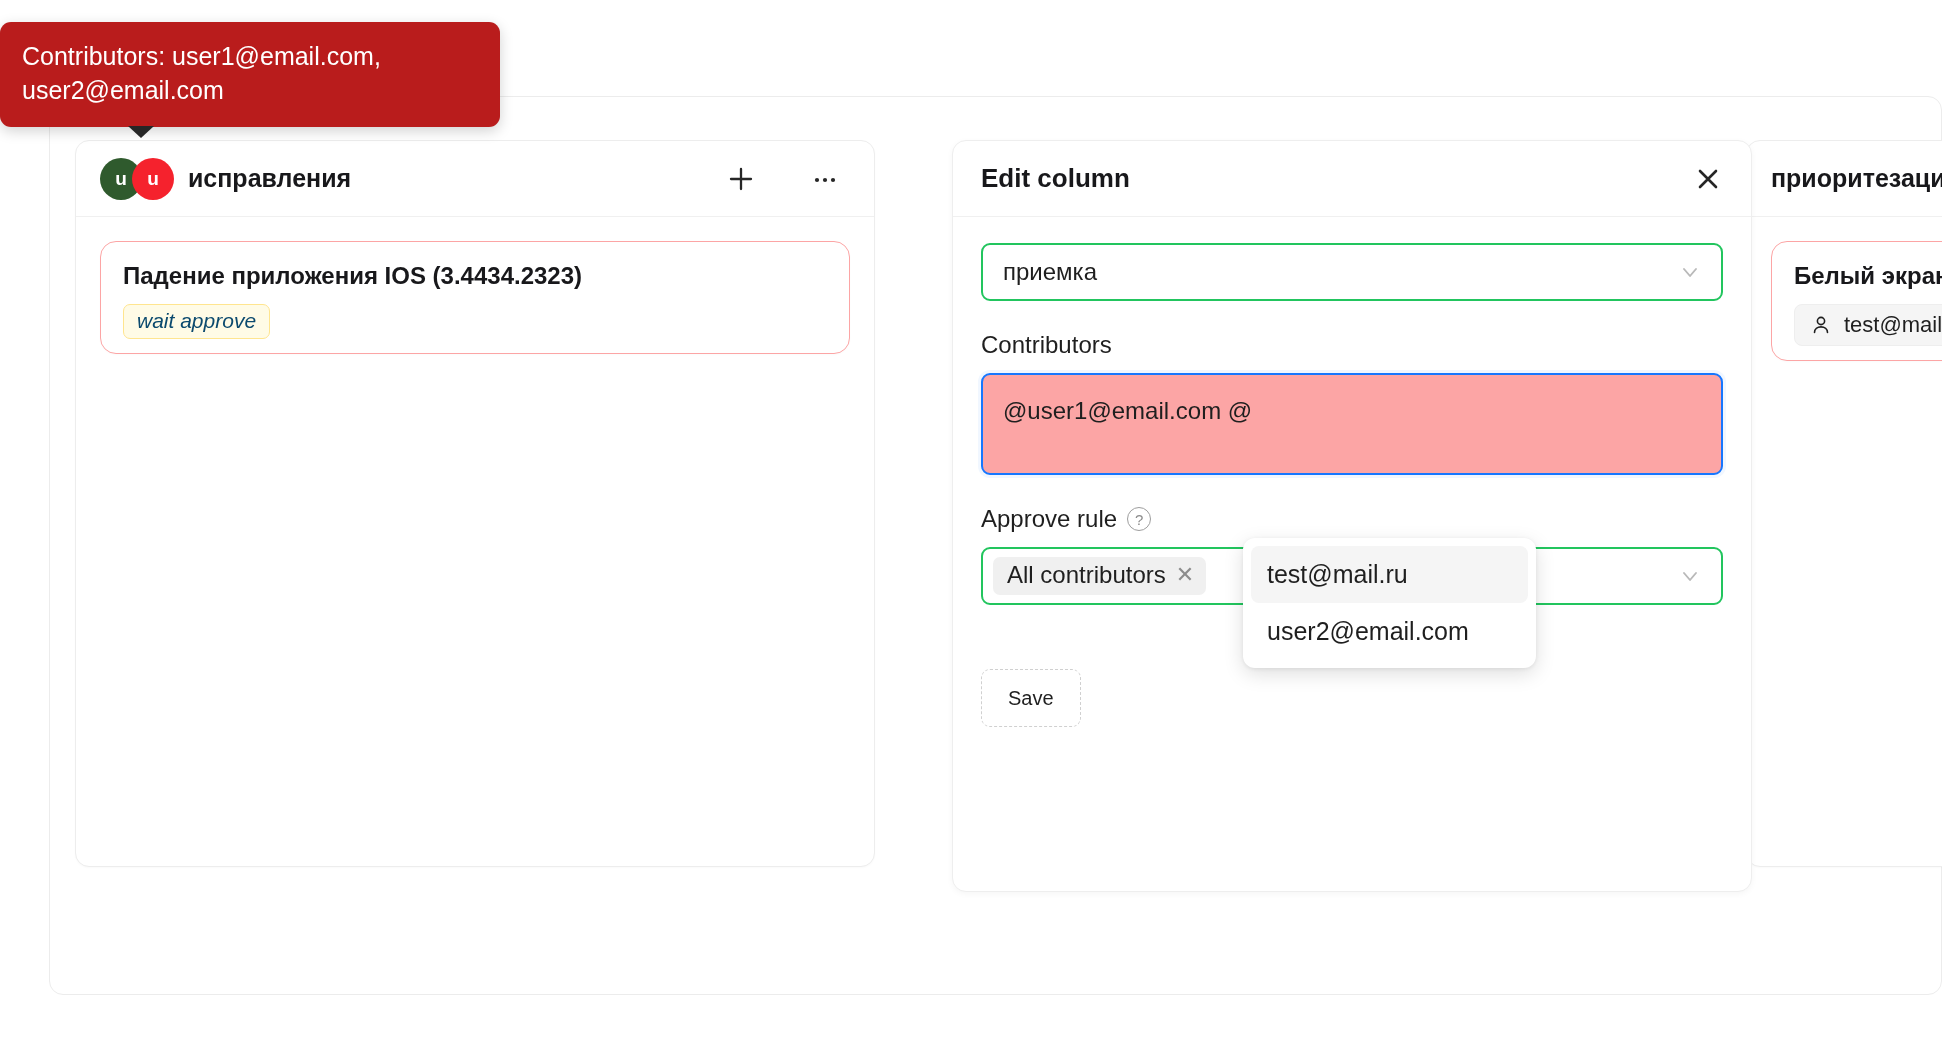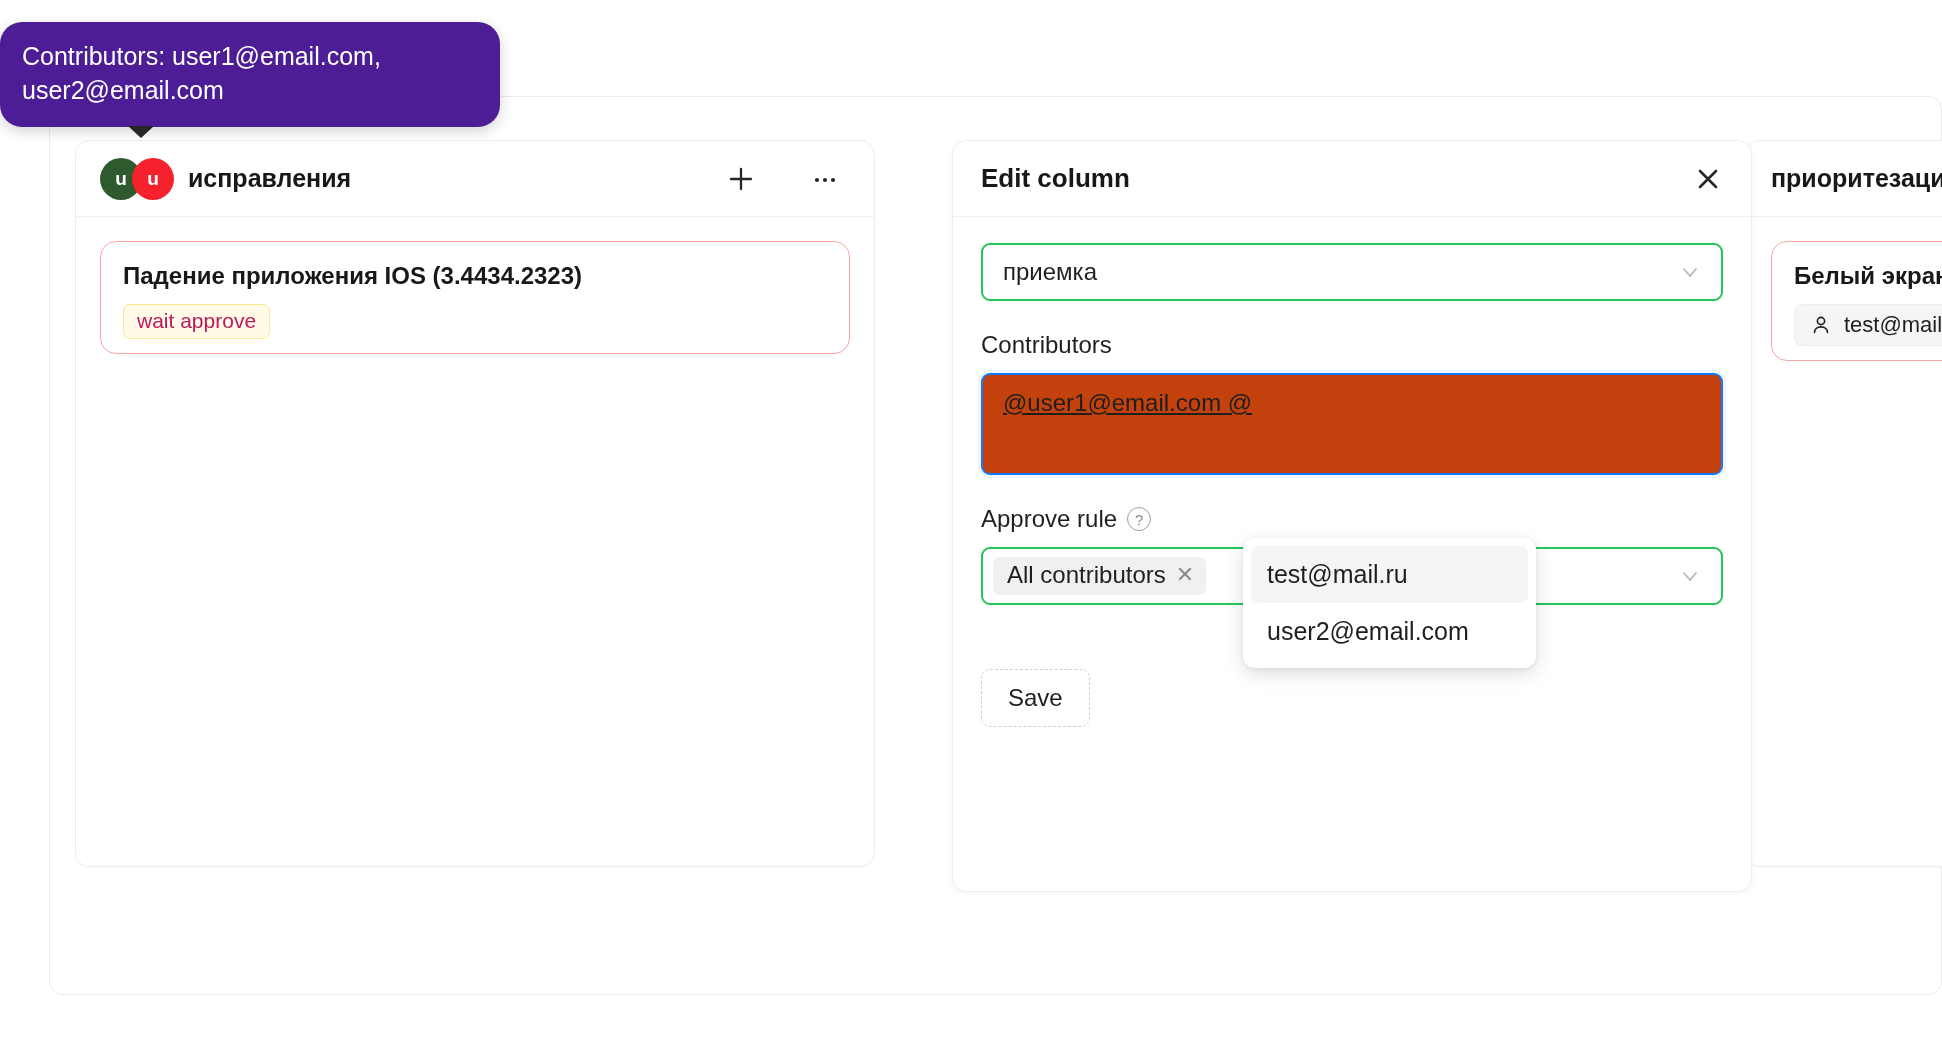--- a/index.html
+++ b/index.html
@@ -131,25 +131,26 @@
     font-size: 24px;
     font-weight: bold;
     color: #18181b;
     margin-bottom: 14px;
     white-space: nowrap;
   }
   .badge-wait {
     display: inline-block;
     background: #fffbe6;
     border: 1px solid #ffe58f;
-    color: #be185d;
+    color: #0c4a6e;
     font-size: 21px;
     border-radius: 7px;
     padding: 5px 13px 7px 13px;
     line-height: 1;
+    font-style: italic;
   }
   .person-tag {
     display: inline-flex;
     align-items: center;
     gap: 11px;
     background: #f5f5f5;
     border: 1px solid #eeeeee;
     border-radius: 8px;
     padding: 7px 14px;
     font-size: 22px;
@@ -225,28 +226,27 @@
   .select-box .chevron {
     margin-left: auto;
     color: #b9b9b9;
     flex: none;
   }
   .field-block { margin-bottom: 30px; }
   .textarea-box {
     height: 102px;
     border: 2px solid #1677ff;
     border-radius: 9px;
-    background: #c2410c;
-    padding: 14px 20px;
+    background: #fca5a5;
+    padding: 22px 20px;
     box-sizing: border-box;
     font-size: 24px;
     color: #1f1f1f;
     cursor: text;
     box-shadow: 0 0 0 3px rgba(22,119,255,0.06);
-    text-decoration: underline;
   }
   .tag-chip {
     display: inline-flex;
     align-items: center;
     gap: 10px;
     background: #f0f0f0;
     border-radius: 7px;
     padding: 6px 12px 8px 14px;
     font-size: 24px;
     color: #1f1f1f;
@@ -260,21 +260,21 @@
   .save-btn {
     margin-top: 34px;
     display: inline-flex;
     align-items: center;
     justify-content: center;
     height: 58px;
     padding: 0 26px;
     border: 1px dashed #d0d0d0;
     border-radius: 9px;
     background: #ffffff;
-    font-size: 24px;
+    font-size: 20px;
     color: #1f1f1f;
     font-family: "Liberation Sans", sans-serif;
     cursor: pointer;
   }
 
   
   #contributor-suggestions {
     position: absolute;
     left: 1243px;
     top: 538px;
@@ -295,23 +295,23 @@
     white-space: nowrap;
   }
   .suggestion-item.active { background: #f5f5f5; }
 
   
   #contributors-tooltip {
     position: absolute;
     left: 0px;
     top: 22px;
     width: 500px;
-    background: #4c1d95;
+    background: #b91c1c;
     color: #ffffff;
-    border-radius: 22px;
+    border-radius: 11px;
     padding: 18px 22px 20px 22px;
     box-sizing: border-box;
     font-size: 25px;
     line-height: 1.34;
     z-index: 40;
     box-shadow: 0 4px 14px rgba(0,0,0,0.18);
   }
   #contributors-tooltip .tip-arrow {
     position: absolute;
     left: 128px;

